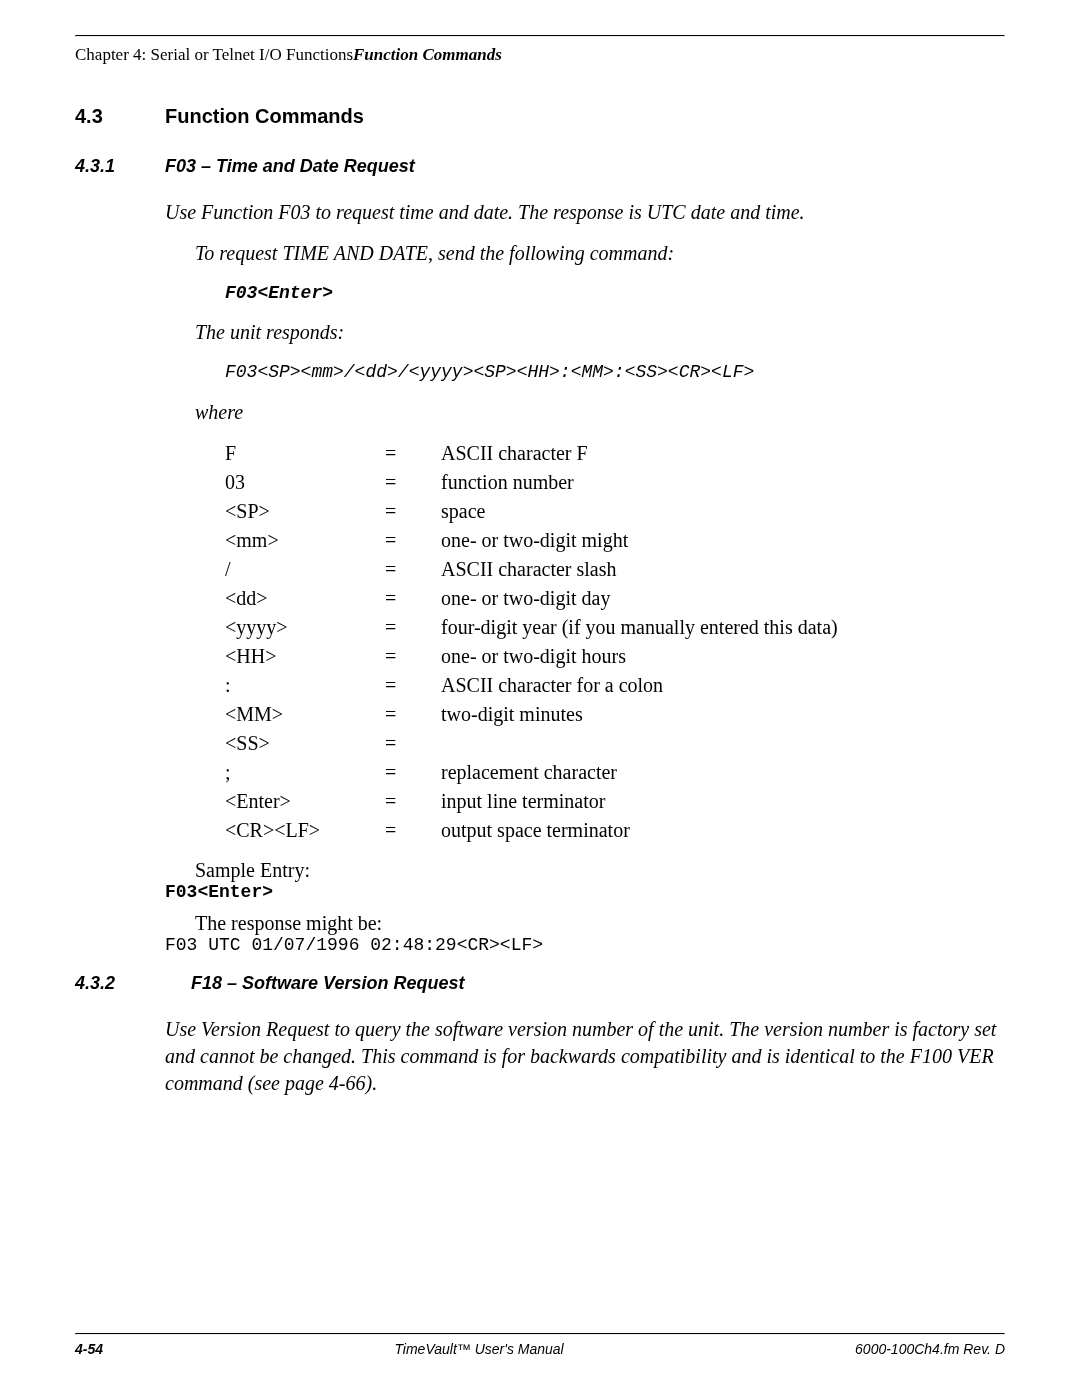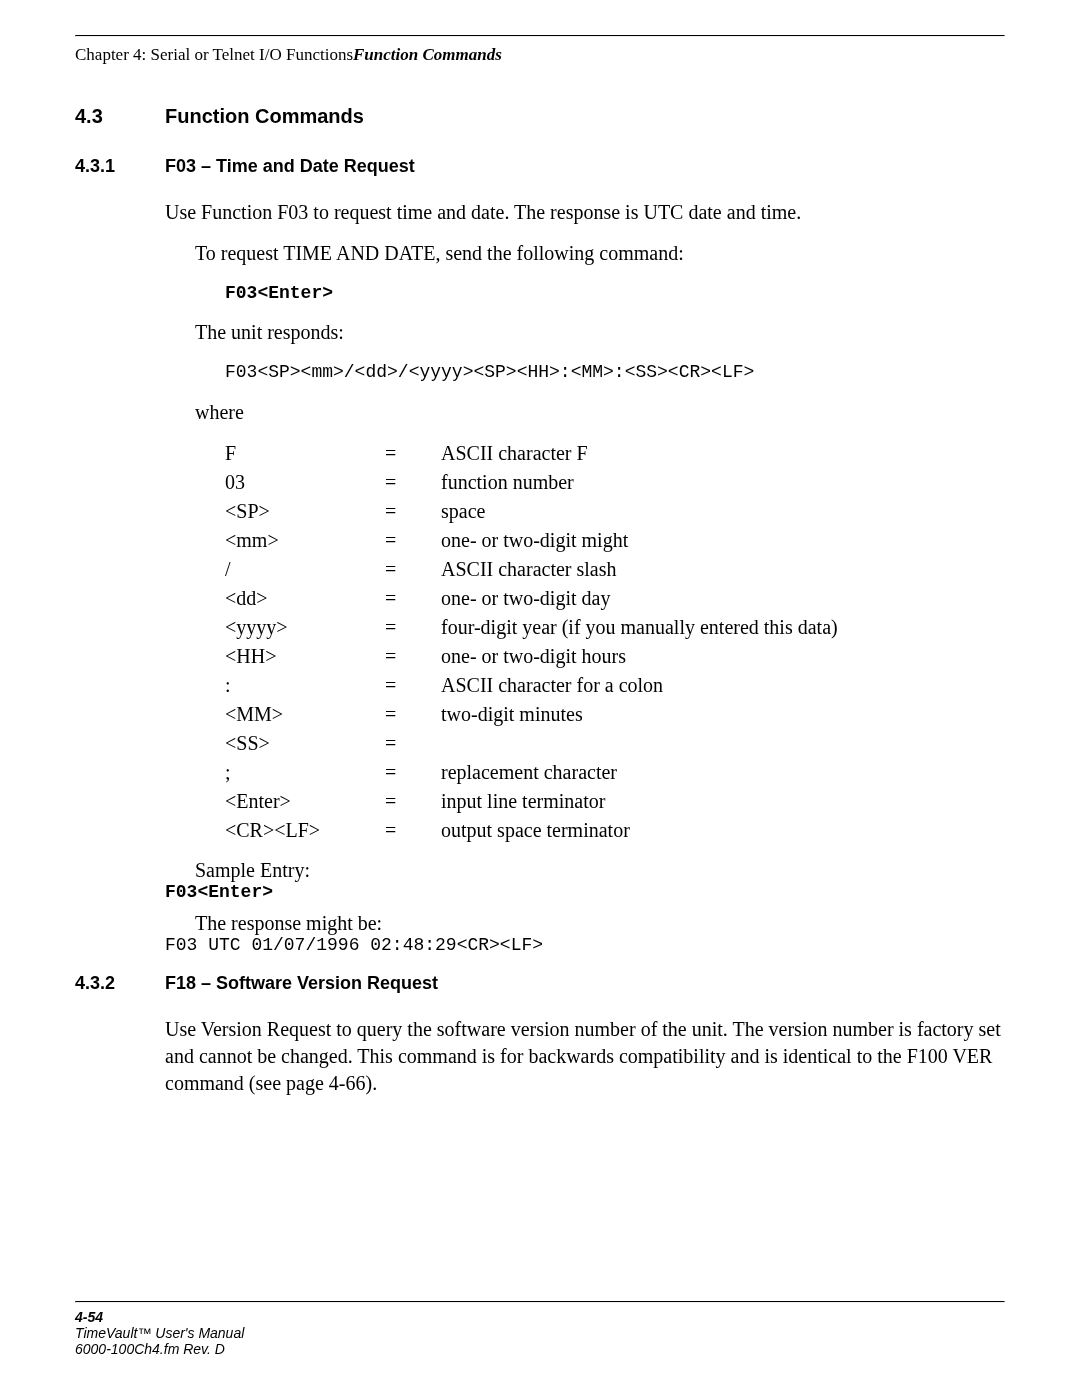--- a/index.html
+++ b/index.html
@@ -38,28 +38,29 @@
     font-weight: bold;
     font-size: 20px;
     margin-bottom: 28px;
   }
   .h-section .num { width: 90px; flex-shrink: 0; }
 
   .h-sub {
     display: flex;
     font-family: Arial, Helvetica, sans-serif;
     font-weight: bold;
+    font-style: italic;
     font-size: 18px;
     margin-bottom: 22px;
     margin-top: 8px;
   }
   .h-sub .num { width: 90px; flex-shrink: 0; }
 
   .body-area { margin-left: 90px; }
-  .para { margin: 8px 0 14px 0; line-height: 1.35; }
+  .para { margin: 8px 0 14px 0; line-height: 1.35; font-style: italic; }
   .indent1 { margin-left: 30px; }
   .indent2 { margin-left: 60px; }
 
   .mono { font-family: "Courier New", Courier, monospace; font-size: 18px; }
   .monob { font-family: "Courier New", Courier, monospace; font-size: 18px; font-weight: bold; }
 
   .def-table { margin-left: 60px; margin-bottom: 16px; }
   .def-row { display: flex; align-items: baseline; margin-bottom: 3px; line-height: 1.3; }
   .def-sym { width: 160px; flex-shrink: 0; }
   .def-eq  { width: 56px; flex-shrink: 0; }
@@ -74,21 +75,20 @@
     left: 75px; right: 75px;
     bottom: 40px;
   }
   .footer-row {
     display: flex;
     justify-content: space-between;
     font-family: Arial, Helvetica, sans-serif;
     font-style: italic;
     font-size: 14px;
     margin-top: 6px;
-    flex-direction: column;
   }
   .footer-left { font-weight: bold; }
 </style>
 </head>
 <body>
 
 <div class="page">
 
   <hr class="rule">
   <div class="header-row">
@@ -189,21 +189,21 @@
     <div class="sample-row">
       <span class="lab">Sample Entry:</span>
       <span class="val monob">F03&lt;Enter&gt;</span>
     </div>
     <div class="sample-row">
       <span class="lab">The response might be:</span>
       <span class="val mono">F03 UTC 01/07/1996 02:48:29&lt;CR&gt;&lt;LF&gt;</span>
     </div>
   </div>
 
-  <div class="h-sub" style="margin-top:18px;">
+  <div class="h-sub" style="margin-top:18px;gap:26px;">
     <span class="num">4.3.2</span>
     <span>F18 – Software Version Request</span>
   </div>
 
   <div class="body-area">
     <p class="para">Use Version Request to query the software version number of the unit.  The version number is factory set and cannot be changed.  This command is for backwards compatibility and is identical to the F100 VER command (see  page 4-66).</p>
   </div>
 
   <div class="footer">
     <hr class="rule">

